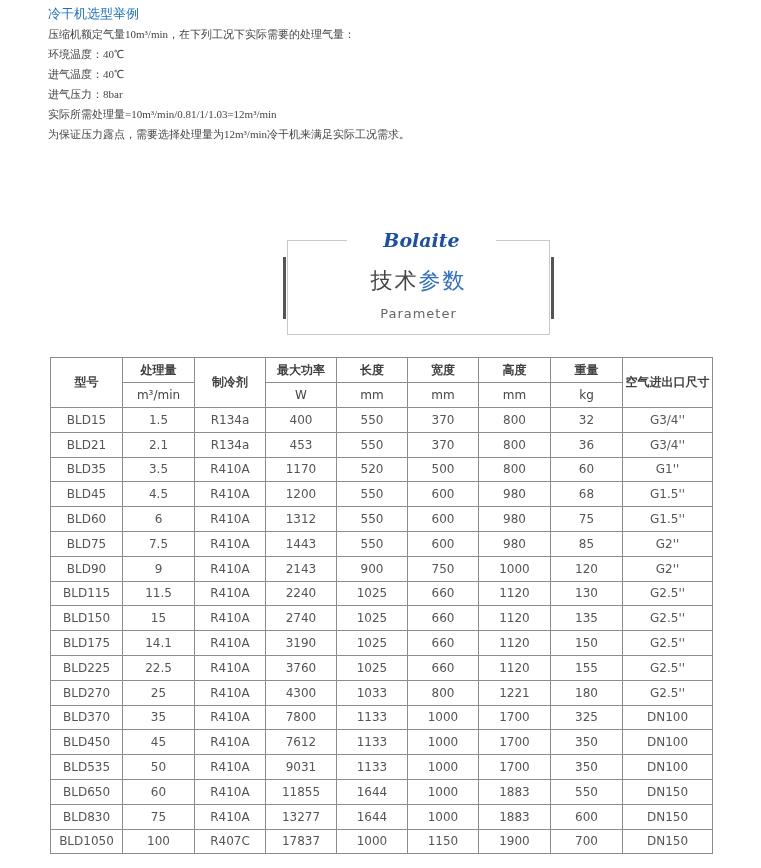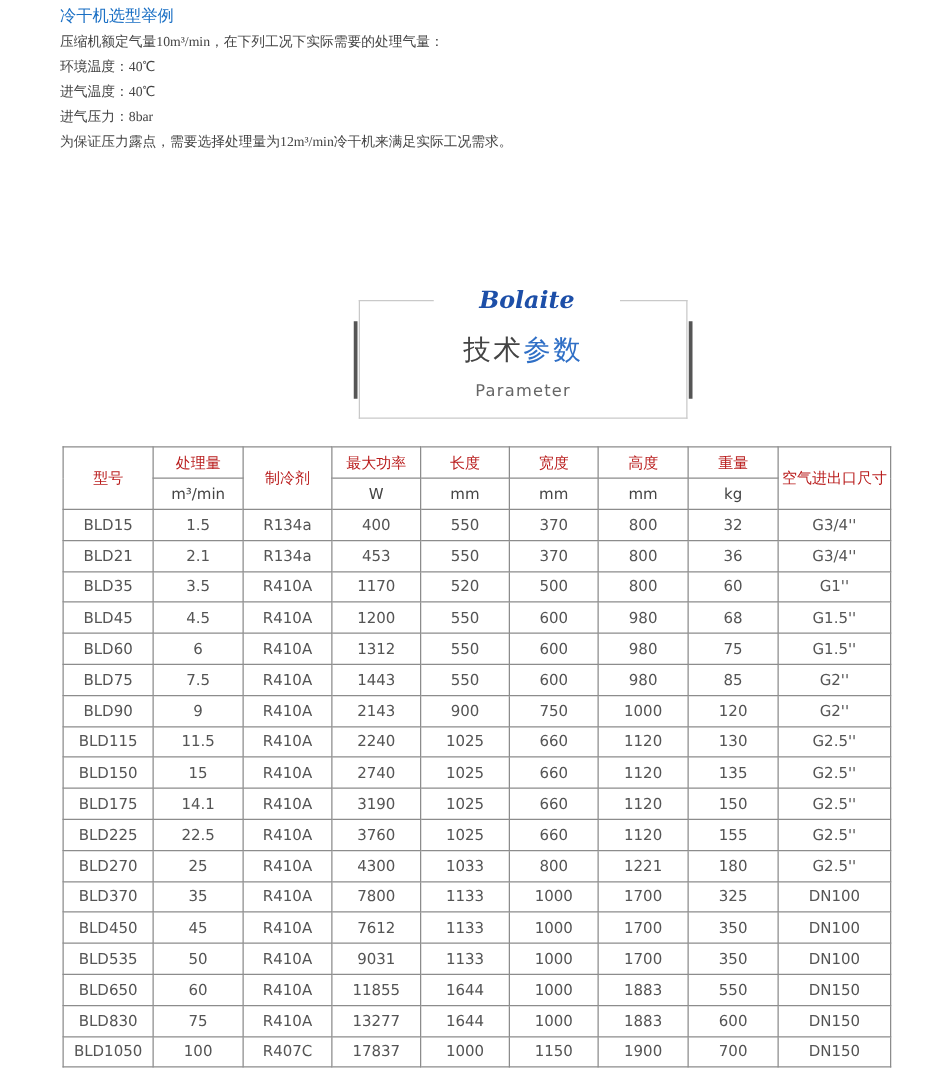--- a/index.html
+++ b/index.html
@@ -131,42 +131,43 @@
     }
     table.spec td, table.spec th {
       border: 1px solid #8c8c8c;
       text-align: center;
       vertical-align: middle;
       padding: 0;
       white-space: nowrap;
       overflow: hidden;
     }
     table.spec th {
-      font-weight: normal;
-      color: #b91c1c;
+      font-weight: bold;
+      color: #404040;
       height: 24px;
       font-size: 12px;
     }
     table.spec th.unit {
       font-weight: normal;
       color: #444444;
     }
     table.spec td {
       height: 23.8px;
     }
   </style>
 </head>
 <body>
 
 <div class="intro">
   <div class="intro-title">冷干机选型举例</div>
   <div class="intro-line">压缩机额定气量10m³/min，在下列工况下实际需要的处理气量：</div>
   <div class="intro-line">环境温度：40℃</div>
   <div class="intro-line">进气温度：40℃</div>
   <div class="intro-line">进气压力：8bar</div>
+  <div class="intro-line">实际所需处理量=10m³/min/0.81/1/1.03=12m³/min</div>
   <div class="intro-line">为保证压力露点，需要选择处理量为12m³/min冷干机来满足实际工况需求。</div>
 </div>
 
 <div class="param-frame"></div>
 <div class="frame-top-left"></div>
 <div class="frame-top-right"></div>
 <div class="frame-bar-left"></div>
 <div class="frame-bar-right"></div>
 <div class="brand-logo">Bolaite</div>
 <div class="param-cn"><span>技术</span><span class="accent">参数</span></div>

